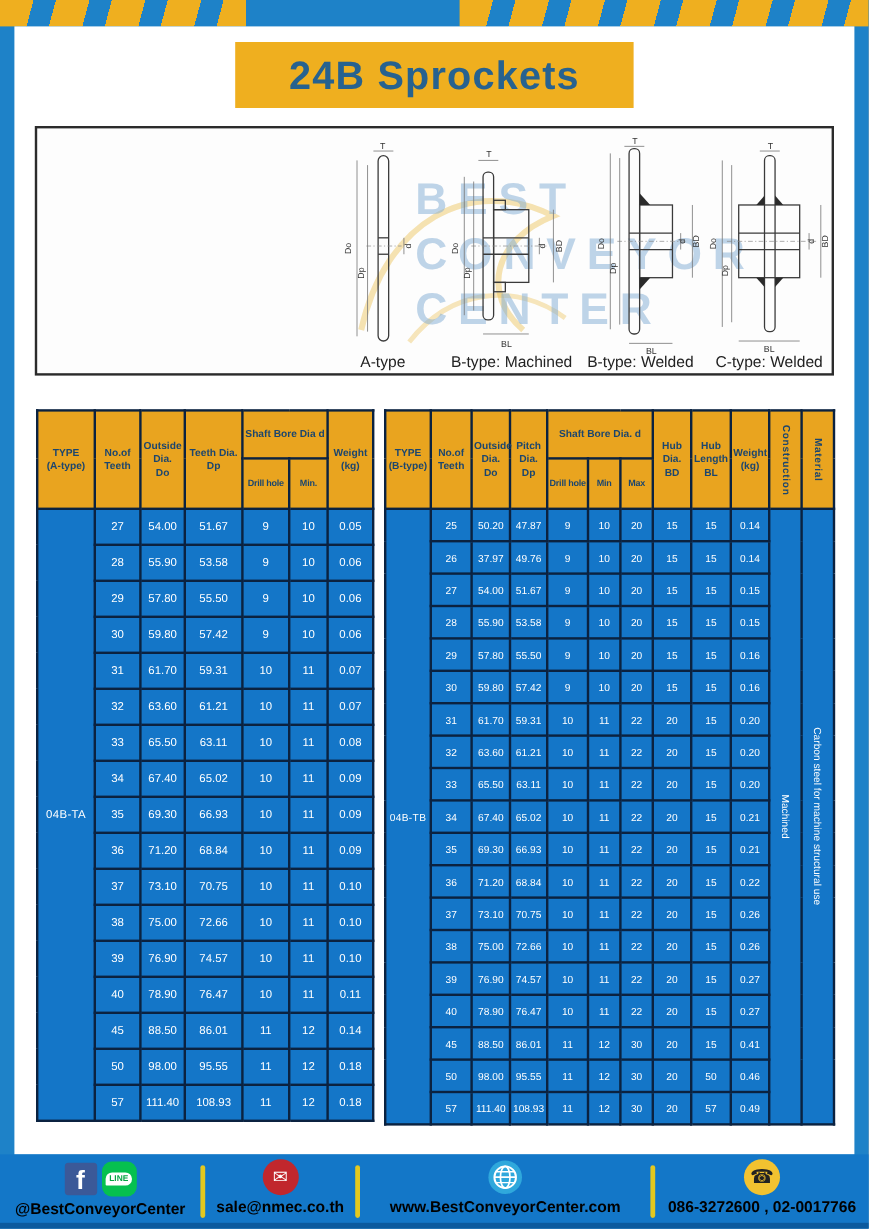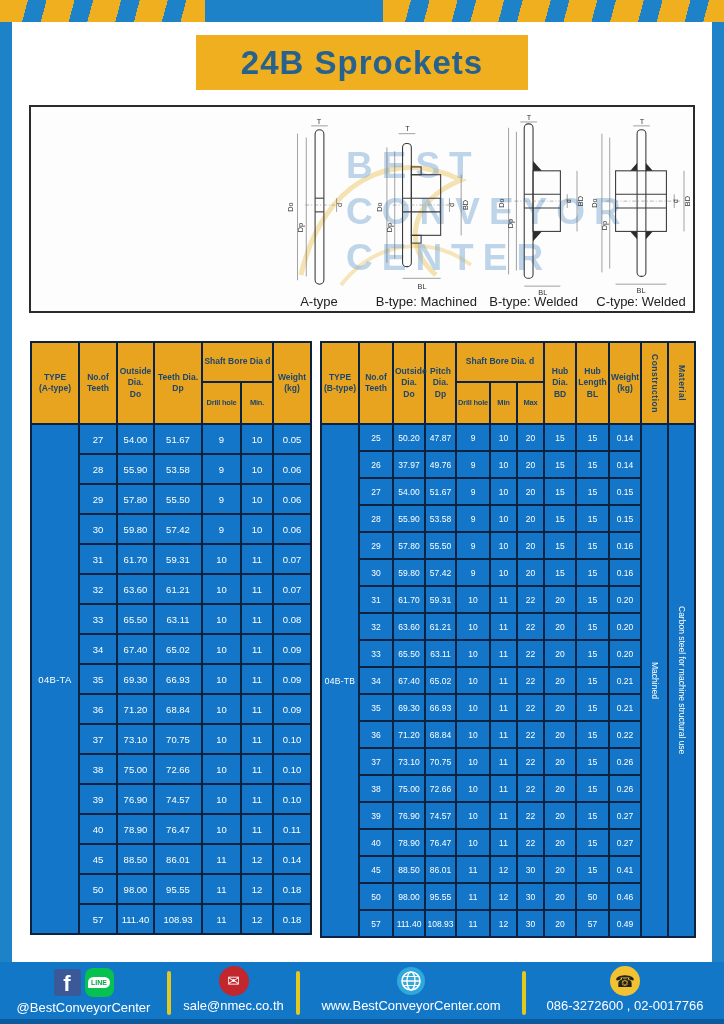--- a/index.html
+++ b/index.html
@@ -52,23 +52,23 @@
   td { background:#1476C8; color:#ffffff; text-align:center; vertical-align:middle; padding:0; }
   #table-a td { height:30px; font-size:9.5px; }
   #table-b td { height:27px; font-size:8.5px; }
   td.type-cell { font-size:9px; letter-spacing:0.3px; }
   td.vcell { writing-mode:vertical-rl; text-orientation:mixed; font-size:9px; white-space:nowrap; }
 
   
   .footer { position:absolute; left:0; top:962px; width:724px; height:62px; background:#1377C8; display:flex; align-items:stretch; }
   .footer-edge { position:absolute; left:0; bottom:0; width:724px; height:5px; background:#0B5A9E; }
   .f-item { display:flex; flex-direction:column; align-items:center; justify-content:flex-start; padding-top:4px; }
-  .f-item .f-text { color:#ffffff; font-weight:normal; font-size:13px; margin-top:2px; white-space:nowrap; }
+  .f-item .f-text { color:#000000; font-weight:bold; font-size:13px; margin-top:2px; white-space:nowrap; }
   .f-sep { width:4px; height:44px; background:#E3C81F; border-radius:2px; align-self:center; }
-  .i1 { width:167px; } .i2 { width:125px; } .i3 { width:222px; } .i4 { flex:1; }
+  .i1 { width:167px; } .i2 { width:125px; } .i3 { width:242px; } .i4 { flex:1; }
   .f-icons { display:flex; gap:4px; align-items:center; height:32px; }
   .fb-icon { width:27px; height:27px; background:#3B5998; border-radius:3px; color:#fff; font-weight:bold;
     font-size:22px; display:flex; align-items:flex-end; justify-content:center; line-height:24px; }
   .line-icon { width:29px; height:29px; background:#06C04F; border-radius:8px; display:flex; align-items:center; justify-content:center; }
   .line-bubble { background:#fff; border-radius:6px 6px 6px 1px; padding:2px 3px; color:#06A444; font-weight:bold; font-size:7px; }
   .round-icon { width:30px; height:30px; border-radius:50%; display:flex; align-items:center; justify-content:center; }
   .mail-icon { background:#C1272D; color:#fff; font-size:15px; }
   .phone-icon { background:#F2C230; color:#222; font-size:16px; }
 </style>
 </head>

